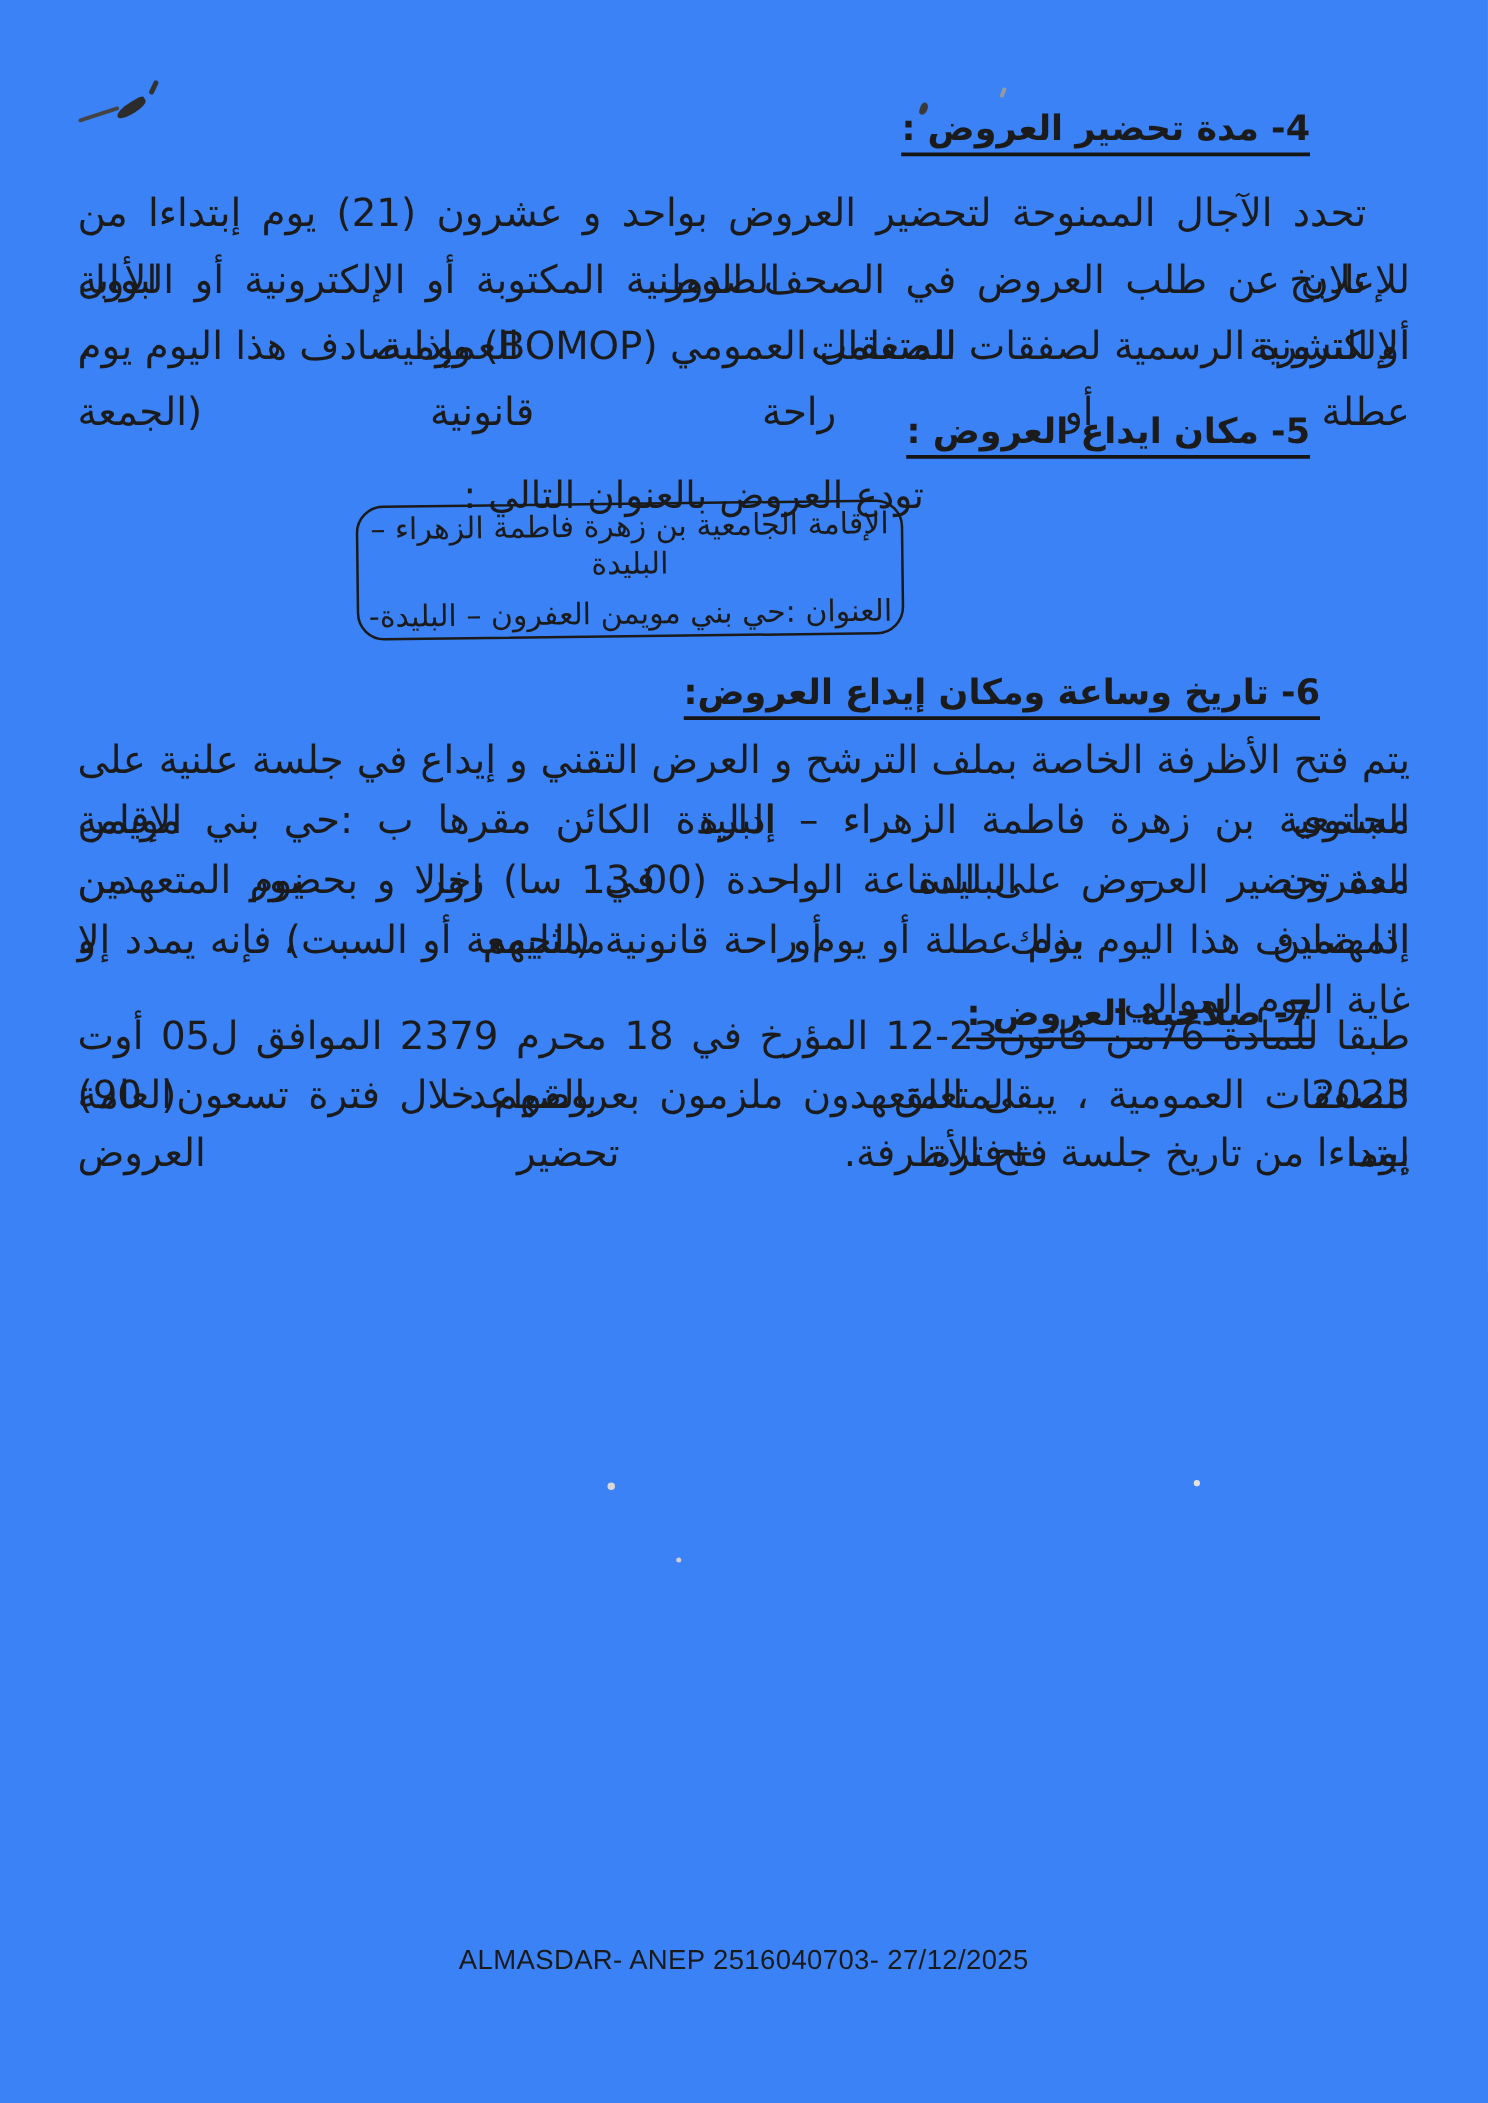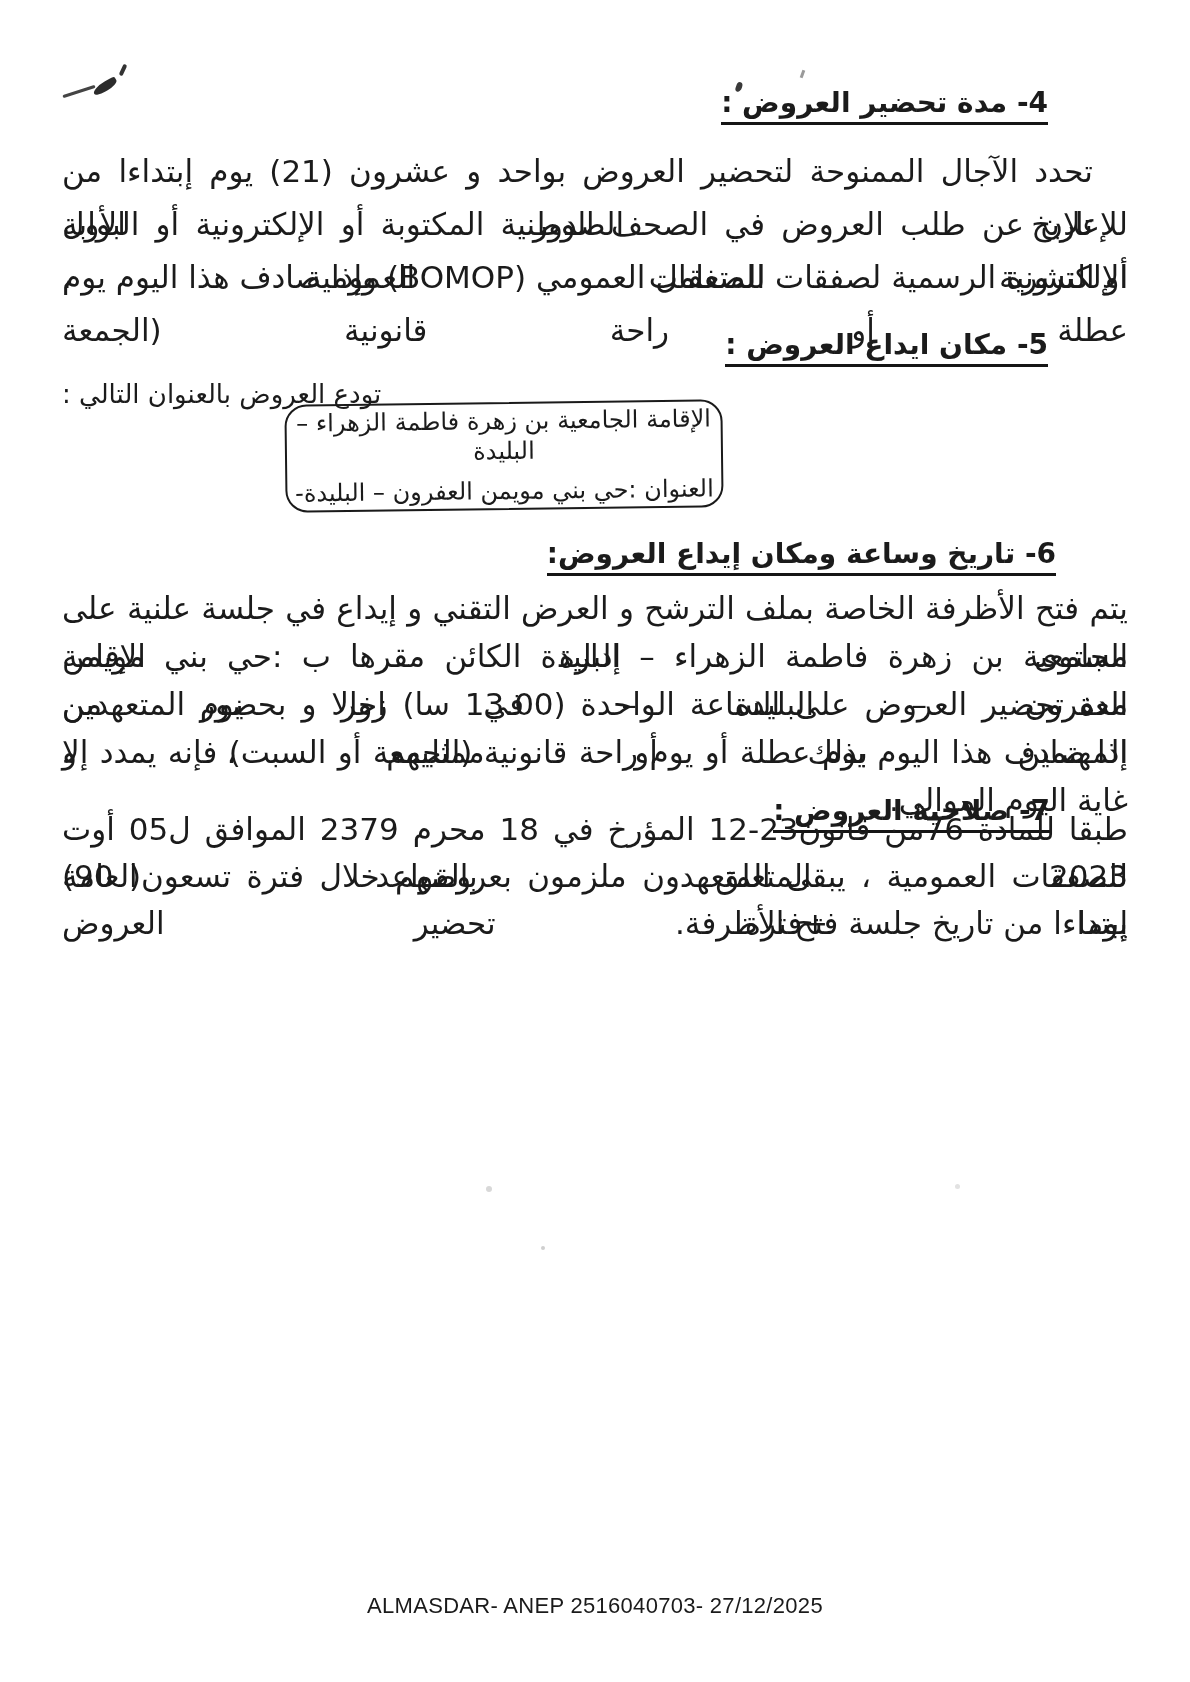--- a/index.html
+++ b/index.html
@@ -1,20 +1,20 @@
 <!DOCTYPE html>
 <html lang="ar"><head>
 <meta charset="utf-8">
 <style>
   html,body{margin:0;padding:0;background:#888;}
   .page{
     position:relative;
     width:1190px;height:1682px;
     margin:0 auto;
-    background:#ffffff;
+    background:#3b82f6;
     overflow:hidden;
     direction:rtl;
     font-family:"DejaVu Sans", sans-serif;
     color:#1b1b1b;
   }
   .content{position:absolute;left:62px;right:62px;top:0;}
 
   .heading{
     position:absolute;right:0;left:0;
     font-size:28px;font-weight:bold;
@@ -35,38 +35,38 @@
     overflow:visible;
   }
   .p4 .line{height:53px;line-height:53px;}
   .p6 .line{height:48px;line-height:48px;}
   .p7 .line{height:47px;line-height:47px;}
   .line.end{text-align-last:right;}
   .line.indent{padding-right:35px;}
 
   .intro-line{
     position:absolute;right:80px;left:0;
-    font-size:26px;text-align:left;
+    font-size:30px;text-align:center;
   }
 
   .address-box{
     position:absolute;
     width:434px;height:104px;
     border:2.5px solid #1a1a1a;
     border-radius:22px;
     transform:rotate(-0.7deg);
     display:flex;flex-direction:column;justify-content:center;
     gap:10px;
   }
   .address-box .box-line{
     font-size:24px;text-align:center;line-height:30px;
   }
 
   .footer{
-    position:absolute;left:0;right:0;top:1593px;
+    position:absolute;left:0;right:0;top:1555px;
     text-align:center;
     font-family:"Liberation Sans", sans-serif;
     font-size:22px;color:#1a1a1a;
     letter-spacing:0.3px;
     direction:ltr;
   }
 
   
   .mark{position:absolute;pointer-events:none;}
   .squiggle1{top:90px;left:62px;width:34px;height:3px;background:#444;transform:rotate(-18deg);border-radius:2px;}

